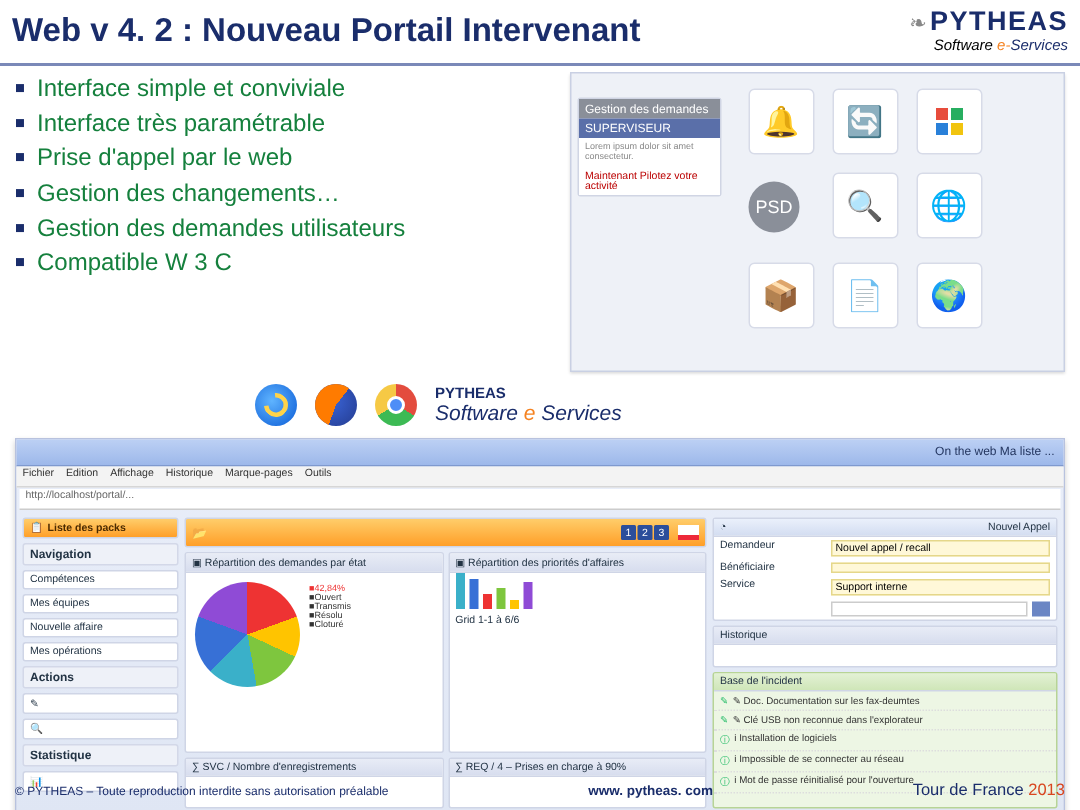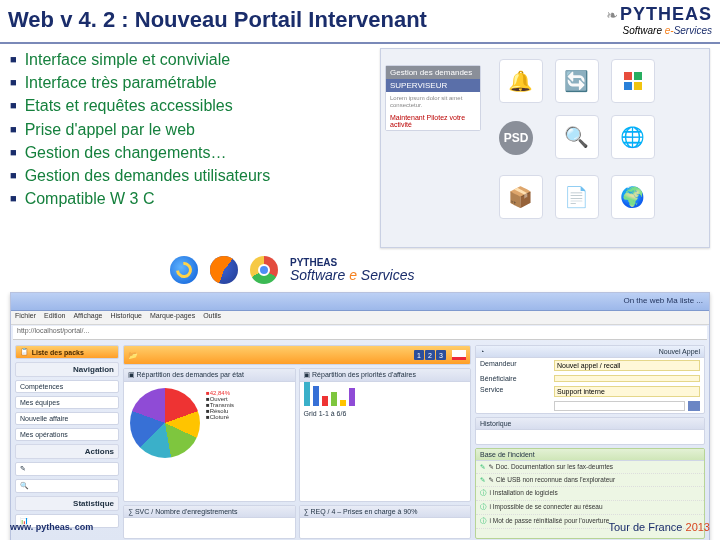--- a/index.html
+++ b/index.html
@@ -16,40 +16,40 @@
 
   .bullets { list-style:none; font-size:16px; color:#15803d; line-height:1.45; }
   .bullets li::before { content:"\25A0"; color:#1a2d6b; margin-right:8px; font-size:11px; vertical-align:2px; }
 
   .shot-top { position:absolute; top:6px; right:10px; width:330px; height:200px; background:#eef1f7; border:1px solid #c9d0e3; box-shadow:0 1px 2px rgba(0,0,0,.15); }
   .shot-top .panel { position:absolute; background:#fff; border:1px solid #d0d5e4; border-radius:2px; }
   .shot-top .hdr { background:#5a6fa9; color:#fff; font-size:8px; padding:2px 4px; }
   .shot-top .grey { background:#8a8f99; color:#fff; font-size:8px; padding:2px 4px; }
   .shot-top .red { color:#b00; font-size:7px; padding:2px 4px; background:#fff; }
   .icon-box { width:44px; height:44px; border:1px solid #d7dbe8; border-radius:4px; display:flex; align-items:center; justify-content:center; font-size:20px; background:#fff; }
-  .psd { background:#8a8f99; color:#fff; border-radius:50%; width:34px; height:34px; display:flex; align-items:center; justify-content:center; font-size:12px; font-weight:bold; }
+  .psd { background:#8a8f99; color:#fff; border-radius:50%; width:34px; height:34px; display:flex; align-items:center; justify-content:center; font-size:12px; font-weight:normal; }
 
   .browsers { position:absolute; top:214px; left:170px; display:flex; gap:12px; align-items:center; }
   .bicon { width:28px; height:28px; border-radius:50%; display:inline-block; }
   .ie { background:radial-gradient(circle at 40% 40%,#5fb4ff,#0a5bd6); position:relative; }
   .ie::after{content:"";position:absolute;inset:6px;border:3px solid #ffd34a;border-radius:50%;border-left-color:transparent;transform:rotate(40deg);}
   .ff { background:radial-gradient(circle at 40% 40%,#3a64d6,#243b8f); position:relative; overflow:hidden; }
   .ff::after{content:"";position:absolute;inset:-2px;border-radius:50%;background:conic-gradient(from 200deg,#ff7b00 0 55%,transparent 55%);}
   .ch { background:conic-gradient(#e34c3e 0 120deg,#3cba54 120deg 240deg,#f6c945 240deg); position:relative; }
   .ch::after{content:"";position:absolute;inset:8px;background:#4e8ef7;border:2px solid #fff;border-radius:50%;}
   .plogo { font-size:10px; color:#1a2d6b; font-weight:bold; display:flex; flex-direction:column; line-height:1; }
   .plogo .p2 { font-style:italic; font-size:14px; font-weight:normal; }
   .plogo .p2 .o{color:#f58220;}
 
   .shot-main { position:absolute; top:250px; left:10px; right:10px; height:252px; background:linear-gradient(#e9eef9,#dfe6f4); border:1px solid #b8c2de; box-shadow:0 2px 4px rgba(0,0,0,.2); }
   .win-title { height:18px; background:linear-gradient(#bcd0f4,#9db8ea); border-bottom:1px solid #7f99ce; font-size:8px; padding:3px 6px; color:#23355f;text-align:right; }
   .menubar { height:14px; background:#f3f3f3; border-bottom:1px solid #d6d6d6; font-size:7px; padding:1px 4px; color:#333; display:flex; gap:8px;}
   .addr { height:14px; background:#fff; border-bottom:1px solid #ccc; margin:1px 2px; font-size:7px; padding:1px 4px; color:#666;}
   .dash { position:absolute; top:52px; left:4px; right:4px; bottom:4px; display:flex; gap:4px; }
-  .side { width:104px; display:flex; flex-direction:column; gap:3px;text-align:right; }
+  .side { width:104px; display:flex; flex-direction:column; gap:3px; }
   .side .row { background:#fff; border:1px solid #cfd5e6; border-radius:2px; padding:2px 4px; font-size:7px; color:#234; display:flex; align-items:center; gap:3px; }
   .side .row.act { background:linear-gradient(#ffcd6a,#ff9f28); color:#4a2a00; font-weight:bold; }
   .side .cat { font-size:8px; font-weight:bold; color:#234; background:#eef1f8; border:1px solid #d3d8e8; padding:2px 4px; border-radius:2px; }
   .mid { flex:1; display:flex; flex-direction:column; gap:3px; }
   .card { background:#fff; border:1px solid #cfd5e6; border-radius:2px; }
   .chead { background:linear-gradient(#e8ecf6,#d7ddee); font-size:7px; padding:2px 4px; color:#234; border-bottom:1px solid #cfd5e6; display:flex; justify-content:space-between;}
   .pager { display:flex; gap:1px; } .pager span{width:10px;height:10px;background:#2b4e9b;color:#fff;font-size:7px;display:flex;align-items:center;justify-content:center;border-radius:1px;}
   .pie { width:70px; height:70px; border-radius:50%; margin:6px; background:conic-gradient(#e33 0 70deg,#ffc400 70deg 115deg,#7ec63e 115deg 170deg,#3ab0c9 170deg 225deg,#3770d6 225deg 290deg,#8f4bd6 290deg 360deg); display:inline-block; }
   .legend { display:inline-block; vertical-align:top; font-size:6px; color:#333; margin-top:8px; }
   .legend div::before{content:"\25A0 "; }
@@ -78,21 +78,20 @@
     <span class="laurel">❧</span><span class="brand">PYTHEAS</span>
     <div class="sub"><span class="sw">Software</span> <span class="amp">e-</span><span class="sv">Services</span></div>
   </div>
 </div>
 
 <div class="content">
 
   <ul class="bullets">
     <li>Interface simple et conviviale</li>
     <li>Interface très paramétrable</li>
-    <li>Etats et requêtes accessibles</li>
     <li>Prise d'appel par le web</li>
     <li>Gestion des changements…</li>
     <li>Gestion des demandes utilisateurs</li>
     <li>Compatible W 3 C</li>
   </ul>
 
   <div class="browsers">
     <span class="bicon ie"></span>
     <span class="bicon ff"></span>
     <span class="bicon ch"></span>
@@ -261,15 +260,16 @@
               <span>i   Mot de passe réinitialisé pour l'ouverture</span>
             </div>
         </div>
       </div>
     </div>
   </div>
 
 </div>
 
 <div class="footer">
+  <div class="copy">© PYTHEAS – Toute reproduction interdite sans autorisation préalable</div>
   <div class="url">www. pytheas. com</div>
   <div class="tour"><span>Tour de France </span><span class="yr">2013</span></div>
 </div>
 
 </body></html>

